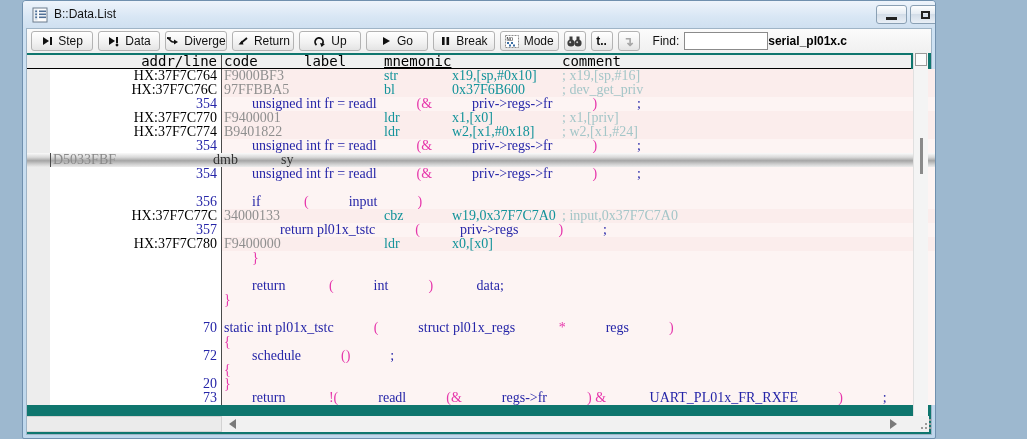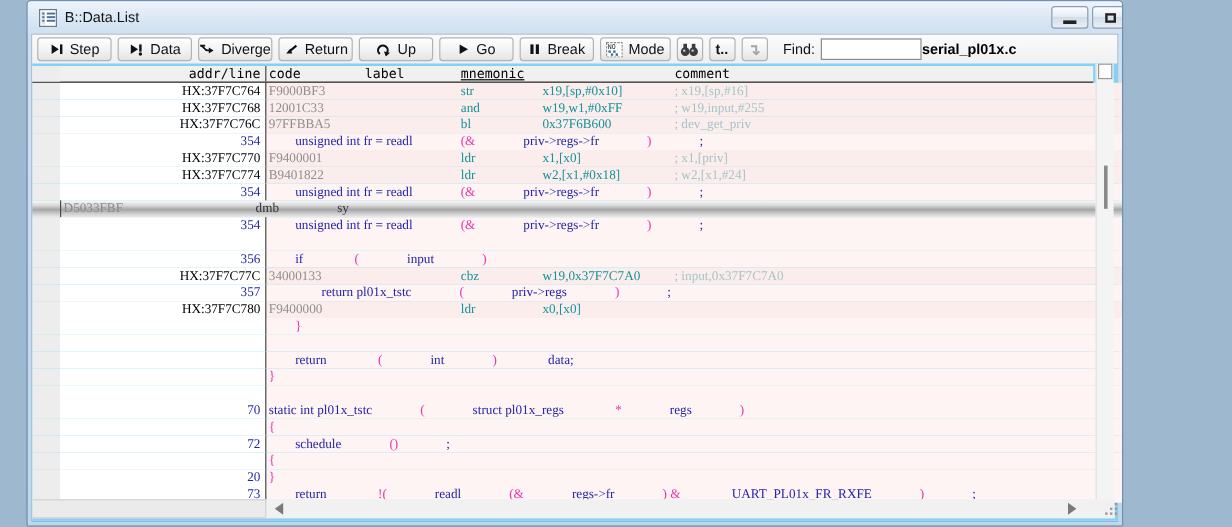--- a/index.html
+++ b/index.html
@@ -32,22 +32,22 @@
   .tbtn.mode{width:70px;}
   .tbtn.sq{width:26px;}
   .tbtn svg{display:block;}
   .tbtn .tlabel{white-space:nowrap;}
   .t-bold{font-weight:bold;font-size:12px;}
   .t-gray{color:#a6a6a6;font-weight:bold;font-size:13px;}
   .find-label{font-size:12px;color:#111;margin:0 5px 0 8px;}
   .find-input{width:84px;height:18px;border:1px solid #8b8b8b;font-size:12px;padding:0 3px;background:#fff;}
   .filename{margin-left:auto;margin-right:80px;font-size:12px;font-weight:bold;color:#000;white-space:nowrap;}
   
-  .listwrap{position:absolute;left:0;right:0;top:24px;bottom:0;background:#7dd3fc;
-            font-family:"DejaVu Sans Mono","Liberation Mono",monospace;font-size:11px;}
+  .listwrap{position:absolute;left:0;right:0;top:24px;bottom:0;background:#0f766e;
+            font-family:"DejaVu Sans Mono","Liberation Mono",monospace;font-size:14px;}
   .hdr{position:absolute;left:0;top:2px;right:20px;height:14px;display:flex;background:#f0f0f0;
        border-bottom:1px solid #000;line-height:13px;color:#000;white-space:pre;}
   .hdr .gut{width:23px;background:#ededed;}
   .hdr .h-addr{width:171px;text-align:right;padding-right:4px;}
   .hdr .h-body{flex:1;display:flex;border-left:1px solid #4a4a4a;padding-left:2px;}
   .h-code{width:80px;} .h-label{width:80px;} .h-mn{width:178px;text-decoration:underline;} .h-cm{flex:1;}
   .rows{position:absolute;left:0;top:16px;width:1000px;font-family:Liberation Serif, serif;}
   .row{height:14px;display:flex;line-height:14px;white-space:pre;}
   .row .gut{width:23px;background:#ededed;}
   .row .addr{width:171px;text-align:right;padding-right:4px;background:#fff;color:#000;}
@@ -192,21 +192,20 @@
 
     <div class="listwrap">
       <div class="hdr">
         <span class="gut"></span>
         <span class="h-addr">addr/line</span>
         <span class="h-body"><span class="h-code">code</span><span class="h-label">label</span><span class="h-mn">mnemonic</span><span class="h-cm">comment</span></span>
       </div>
 
       <div class="rows">
           <div class="row asm"><span class="gut"></span><span class="addr">HX:37F7C764</span><span class="rowbody"><span class="c-code">F9000BF3</span><span class="c-label"></span><span class="c-mn">str</span><span class="c-op">x19,[sp,#0x10]</span><span class="c-cm">; x19,[sp,#16]</span></span></div>
-          <div class="row asm"><span class="gut"></span><span class="addr">HX:37F7C768</span><span class="rowbody"><span class="c-code">12001C33</span><span class="c-label"></span><span class="c-mn">and</span><span class="c-op">w19,w1,#0xFF</span><span class="c-cm">; w19,input,#255</span></span></div>
           <div class="row asm"><span class="gut"></span><span class="addr">HX:37F7C76C</span><span class="rowbody"><span class="c-code">97FFBBA5</span><span class="c-label"></span><span class="c-mn">bl</span><span class="c-op">0x37F6B600</span><span class="c-cm">; dev_get_priv</span></span></div>
           <div class="row src"><span class="gut"></span><span class="addr linenum">354</span><span class="rowbody"><span class="sn">        unsigned int fr = readl</span><span class="sp">(&amp;</span><span class="sn">priv-&gt;regs-&gt;fr</span><span class="sp">)</span><span class="sn">;</span></span></div>
           <div class="row asm"><span class="gut"></span><span class="addr">HX:37F7C770</span><span class="rowbody"><span class="c-code">F9400001</span><span class="c-label"></span><span class="c-mn">ldr</span><span class="c-op">x1,[x0]</span><span class="c-cm">; x1,[priv]</span></span></div>
           <div class="row asm"><span class="gut"></span><span class="addr">HX:37F7C774</span><span class="rowbody"><span class="c-code">B9401822</span><span class="c-label"></span><span class="c-mn">ldr</span><span class="c-op">w2,[x1,#0x18]</span><span class="c-cm">; w2,[x1,#24]</span></span></div>
           <div class="row src"><span class="gut"></span><span class="addr linenum">354</span><span class="rowbody"><span class="sn">        unsigned int fr = readl</span><span class="sp">(&amp;</span><span class="sn">priv-&gt;regs-&gt;fr</span><span class="sp">)</span><span class="sn">;</span></span></div>
           <div class="row asm current"><span class="gut"></span><span class="rowbody"><span class="c-code">D5033FBF</span><span class="c-label"></span><span class="c-mn">dmb</span><span class="c-op">sy</span><span class="c-cm"></span></span></div>
           <div class="row src"><span class="gut"></span><span class="addr linenum">354</span><span class="rowbody"><span class="sn">        unsigned int fr = readl</span><span class="sp">(&amp;</span><span class="sn">priv-&gt;regs-&gt;fr</span><span class="sp">)</span><span class="sn">;</span></span></div>
           <div class="row blank"><span class="gut"></span><span class="addr"></span><span class="rowbody"></span></div>
           <div class="row src"><span class="gut"></span><span class="addr linenum">356</span><span class="rowbody"><span class="sn">        if </span><span class="sp">(</span><span class="sn">input</span><span class="sp">)</span></span></div>
           <div class="row asm"><span class="gut"></span><span class="addr">HX:37F7C77C</span><span class="rowbody"><span class="c-code">34000133</span><span class="c-label"></span><span class="c-mn">cbz</span><span class="c-op">w19,0x37F7C7A0</span><span class="c-cm">; input,0x37F7C7A0</span></span></div>

